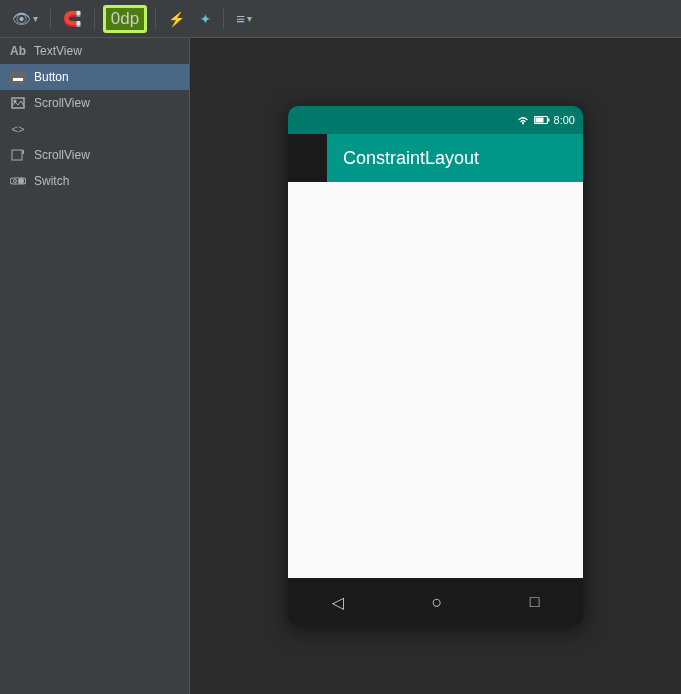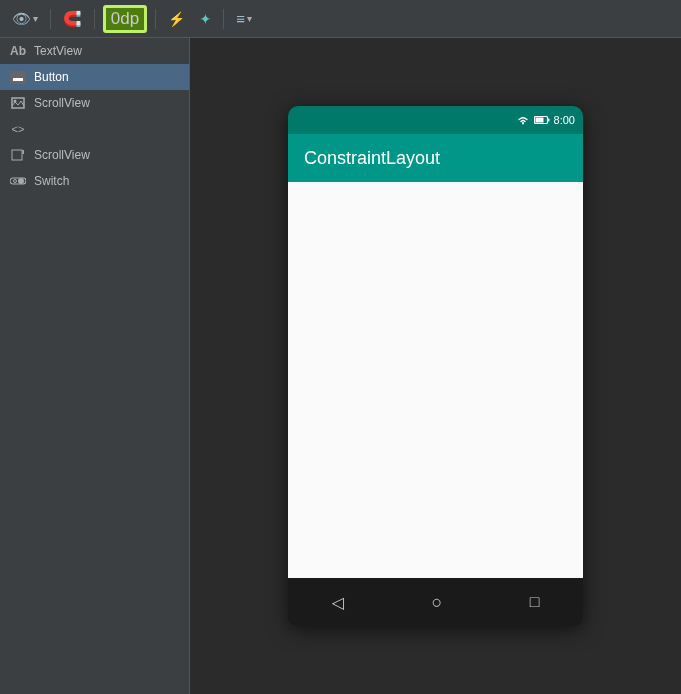--- a/index.html
+++ b/index.html
@@ -129,20 +129,21 @@
       color: white;
       font-size: 11px;
     }
     .phone-toolbar {
       background: #009688;
       height: 48px;
       display: flex;
       align-items: center;
       padding: 0 16px;
       flex-shrink: 0;
+      margin-left: 39px;
     }
     .phone-title {
       color: white;
       font-size: 18px;
       font-weight: 400;
     }
     .phone-content {
       flex: 1;
       background: #fafafa;
     }

